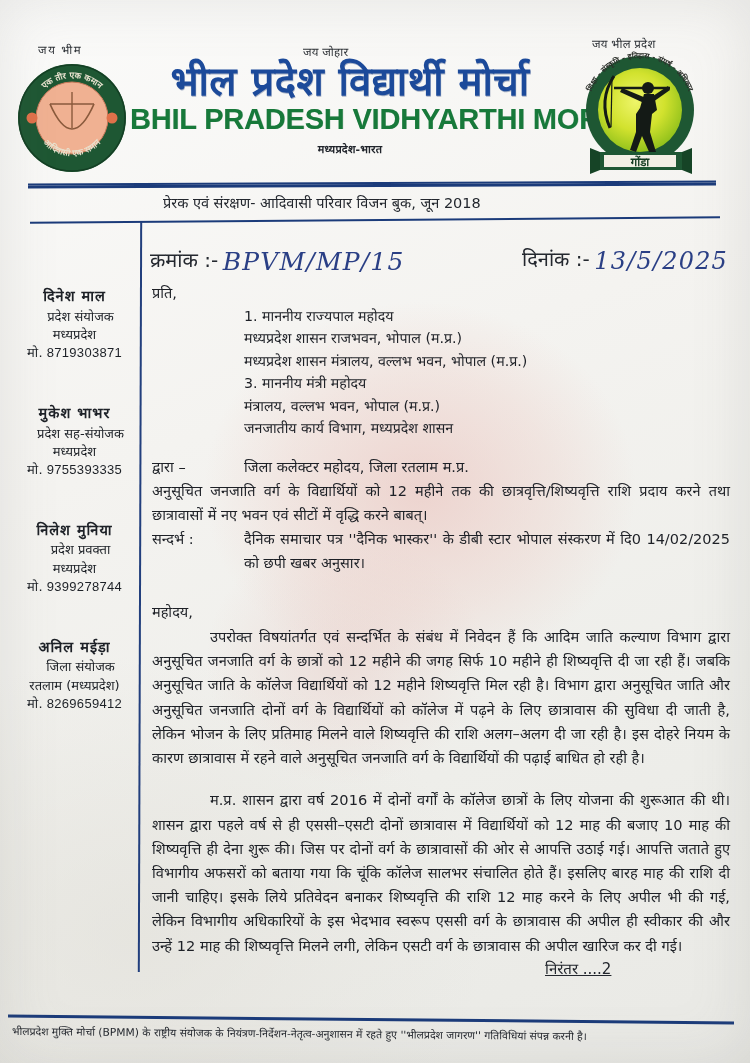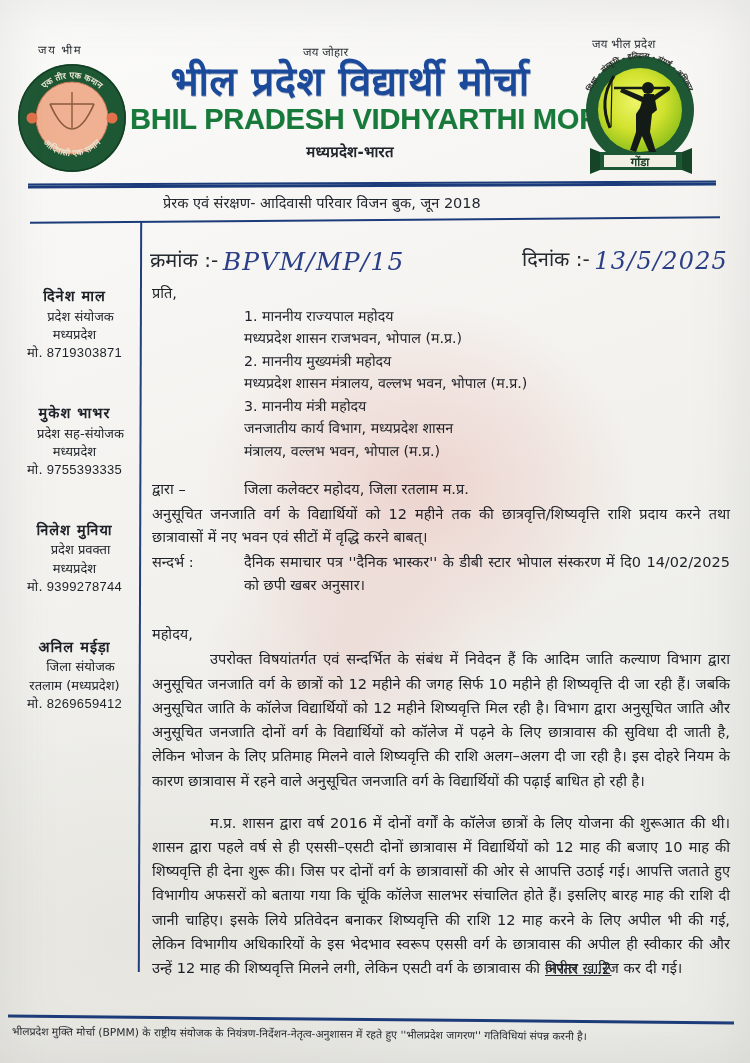--- a/index.html
+++ b/index.html
@@ -88,21 +88,21 @@
     font-weight: 700;
     color: #17793a;
     letter-spacing: -0.2px;
     line-height: 1.1;
     margin-top: 2px;
     white-space: nowrap;
     text-shadow: 0.4px 0.4px 0 rgba(15,90,45,.3);
   }
   .title-sub {
     font-family: "DejaVu Sans", sans-serif;
-    font-size: 15px;
+    font-size: 11px;
     font-weight: 700;
     color: #20242b;
     margin-top: 5px;
     letter-spacing: .2px;
   }
 
   .rule-top {
     position: absolute;
     left: 28px; top: 182px;
     width: 688px;
@@ -396,25 +396,24 @@
       <div class="c-phone"><span class="mo">मो.</span> <span>8269659412</span></div>
     </div>
   </div>
 
   <div class="body-col">
     <div class="to-label">प्रति,</div>
 
     <div class="recipients">
       <div>1. माननीय राज्यपाल महोदय</div>
       <div>मध्यप्रदेश शासन राजभवन, भोपाल (म.प्र.)</div>
-      <div>2. माननीय मुख्यमंत्री महोदय</div>
       <div>मध्यप्रदेश शासन मंत्रालय, वल्लभ भवन, भोपाल (म.प्र.)</div>
       <div>3. माननीय मंत्री महोदय</div>
+      <div>मंत्रालय, वल्लभ भवन, भोपाल (म.प्र.)</div>
       <div>जनजातीय कार्य विभाग, मध्यप्रदेश शासन</div>
-      <div>मंत्रालय, वल्लभ भवन, भोपाल (म.प्र.)</div>
     </div>
 
     <div class="kv">
       <div class="k">द्वारा –</div>
       <div class="v">जिला कलेक्टर महोदय, जिला रतलाम म.प्र.</div>
     </div>
 
     <div class="kv tight">
       <div class="v">अनुसूचित जनजाति वर्ग के विद्यार्थियों को 12 महीने तक की छात्रवृत्ति/शिष्यवृत्ति राशि प्रदाय करने तथा छात्रावासों में नए भवन एवं सीटों में वृद्धि करने बाबत्।</div>
     </div>

